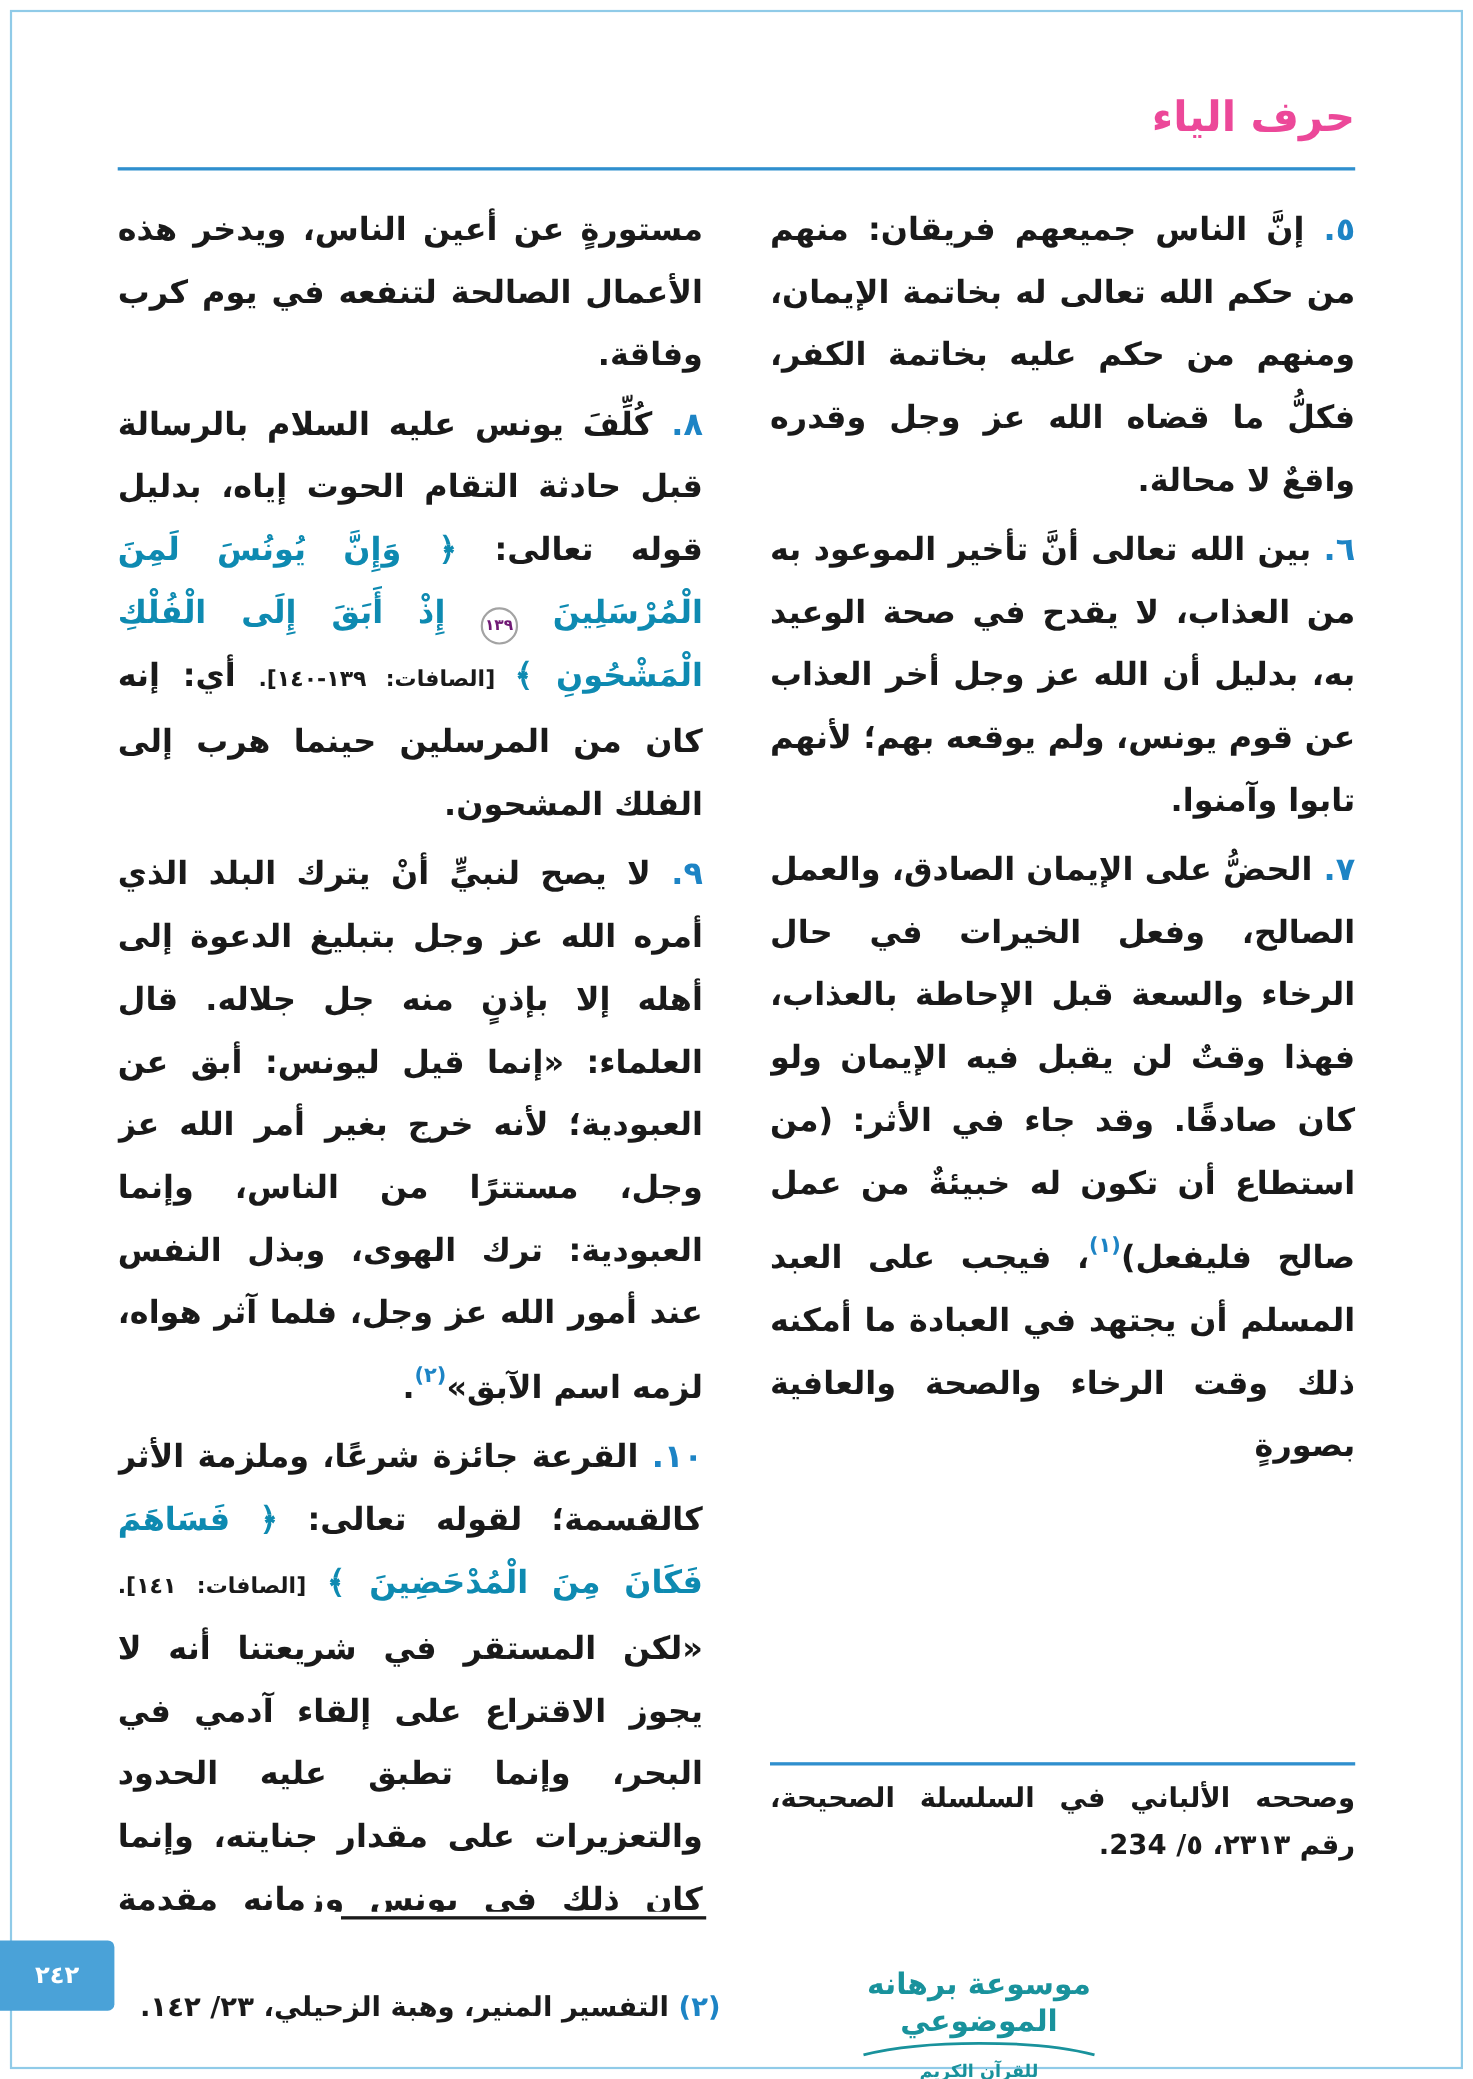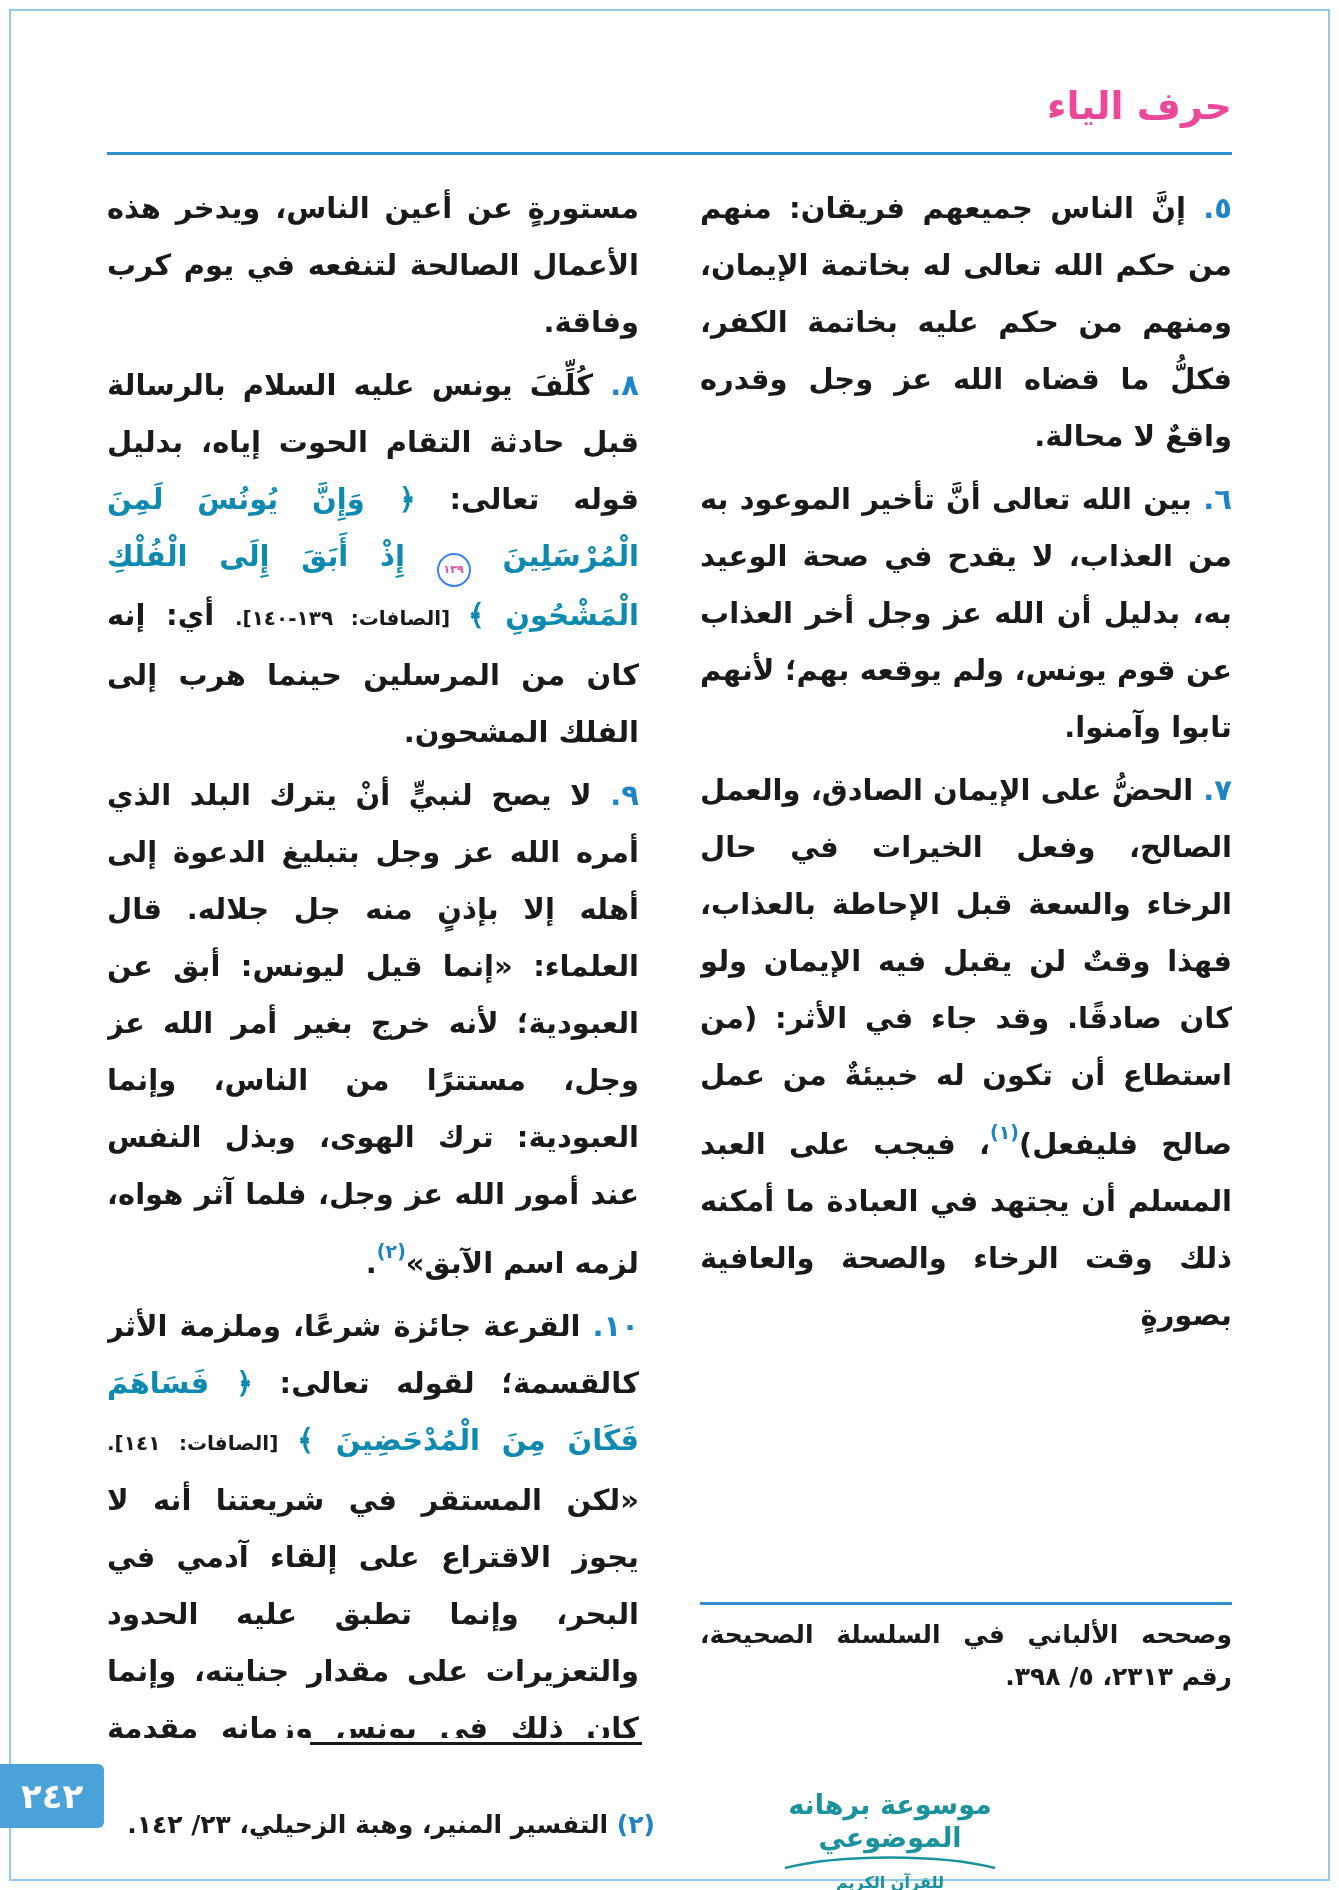--- a/index.html
+++ b/index.html
@@ -30,22 +30,22 @@
     font-size: 29px; line-height: 57px; font-weight: 700;
     text-align: justify;
   }
   .col-right { left: 700px; max-height: 1415px; overflow: hidden; }
   .col-left  { left: 107px; max-height: 1558px; overflow: hidden; }
   .para { margin: 0 0 6px 0; }
   .seg-num   { color: #1d84c5; }
   .seg-quran { color: #0e8ab1; }
   .seg-ayah {
     display: inline-flex; align-items: center; justify-content: center;
-    width: 34px; height: 34px; border: 2px solid #3b82f6; border-radius: 50%;
-    font-size: 11px; line-height: 1; color: #ec4899; vertical-align: -7px;
+    width: 34px; height: 34px; border: 2px solid #a3a3a3; border-radius: 50%;
+    font-size: 14px; line-height: 1; color: #701a75; vertical-align: -7px;
   }
   .seg-ref { font-size: 20px; }
   .seg-fnref { color: #1d84c5; font-size: 19px; vertical-align: 15px; }
   .seg-fnmark { color: #1d84c5; }
   .fn-sep-right {
     position: absolute; left: 700px; top: 1602px;
     width: 532px; height: 3px; background: #2f8fce;
   }
   .fn-block { position: absolute; width: 532px; }
   .fn-right { left: 700px; top: 1614px; }
@@ -55,21 +55,21 @@
     text-align: justify;
   }
   .fn-entry.hanging { padding-right: 44px; text-indent: -44px; }
   .fn-sep-left {
     position: absolute; left: 310px; top: 1742px;
     width: 332px; height: 3px; background: #1a1a1a;
   }
   .pagenum {
     position: absolute; left: 0; top: 1764px;
     width: 104px; height: 64px; background: #4aa2d8;
-    color: #ffffff; font-size: 34px; font-weight: 700;
+    color: #ffffff; font-size: 22px; font-weight: 700;
     display: flex; align-items: center; justify-content: center;
     border-radius: 0 6px 6px 0;
   }
   .emblem {
     position: absolute; left: 752px; top: 1788px; width: 276px;
     text-align: center; color: #19929c;
   }
   .emblem-title { font-size: 27px; font-weight: 700; line-height: 33px; }
   .emblem-sub   { font-size: 16px; font-weight: 700; margin-top: 1px; }
   .emblem svg { display: block; margin: 0 auto; }
@@ -90,21 +90,21 @@
 
 <div class="col col-left">
   <p class="para"><span class="seg-text">مستورةٍ عن أعين الناس، ويدخر هذه الأعمال الصالحة لتنفعه في يوم كرب وفاقة.</span></p>
   <p class="para"><span class="seg-num">٨. </span><span class="seg-text">كُلِّفَ يونس عليه السلام بالرسالة قبل حادثة التقام الحوت إياه، بدليل قوله تعالى: </span><span class="seg-quran">﴿ وَإِنَّ يُونُسَ لَمِنَ الْمُرْسَلِينَ </span><span class="seg-ayah">١٣٩</span><span class="seg-quran"> إِذْ أَبَقَ إِلَى الْفُلْكِ الْمَشْحُونِ ﴾</span><span class="seg-ref"> [الصافات: ١٣٩-١٤٠].</span><span class="seg-text"> أي: إنه كان من المرسلين حينما هرب إلى الفلك المشحون.</span></p>
   <p class="para"><span class="seg-num">٩. </span><span class="seg-text">لا يصح لنبيٍّ أنْ يترك البلد الذي أمره الله عز وجل بتبليغ الدعوة إلى أهله إلا بإذنٍ منه جل جلاله. قال العلماء: «إنما قيل ليونس: أبق عن العبودية؛ لأنه خرج بغير أمر الله عز وجل، مستترًا من الناس، وإنما العبودية: ترك الهوى، وبذل النفس عند أمور الله عز وجل، فلما آثر هواه، لزمه اسم الآبق»</span><span class="seg-fnref">(٢)</span><span class="seg-text">.</span></p>
   <p class="para"><span class="seg-num">١٠. </span><span class="seg-text">القرعة جائزة شرعًا، وملزمة الأثر كالقسمة؛ لقوله تعالى: </span><span class="seg-quran">﴿ فَسَاهَمَ فَكَانَ مِنَ الْمُدْحَضِينَ ﴾</span><span class="seg-ref"> [الصافات: ١٤١].</span><span class="seg-text"> «لكن المستقر في شريعتنا أنه لا يجوز الاقتراع على إلقاء آدمي في البحر، وإنما تطبق عليه الحدود والتعزيرات على مقدار جنايته، وإنما كان ذلك في يونس وزمانه مقدمة لتحقيق برهانه،</span></p>
 </div>
 
 <div class="fn-sep-right"></div>
 <div class="fn-block fn-right">
-  <p class="fn-entry"><span class="seg-text">وصححه الألباني في السلسلة الصحيحة، رقم ٢٣١٣، ٥/ ٣٩٨.</span></p>
+  <p class="fn-entry"><span class="seg-text">وصححه الألباني في السلسلة الصحيحة، رقم ٢٣١٣، ٥/ 234.</span></p>
 </div>
 
 <div class="fn-sep-left"></div>
 <div class="fn-block fn-left">
   <p class="fn-entry hanging"><span class="seg-fnmark">(٢) </span><span class="seg-text">التفسير المنير، وهبة الزحيلي، ٢٣/ ١٤٢.</span></p>
 </div>
 
 <div class="pagenum">٢٤٢</div>
 
 <div class="emblem">

